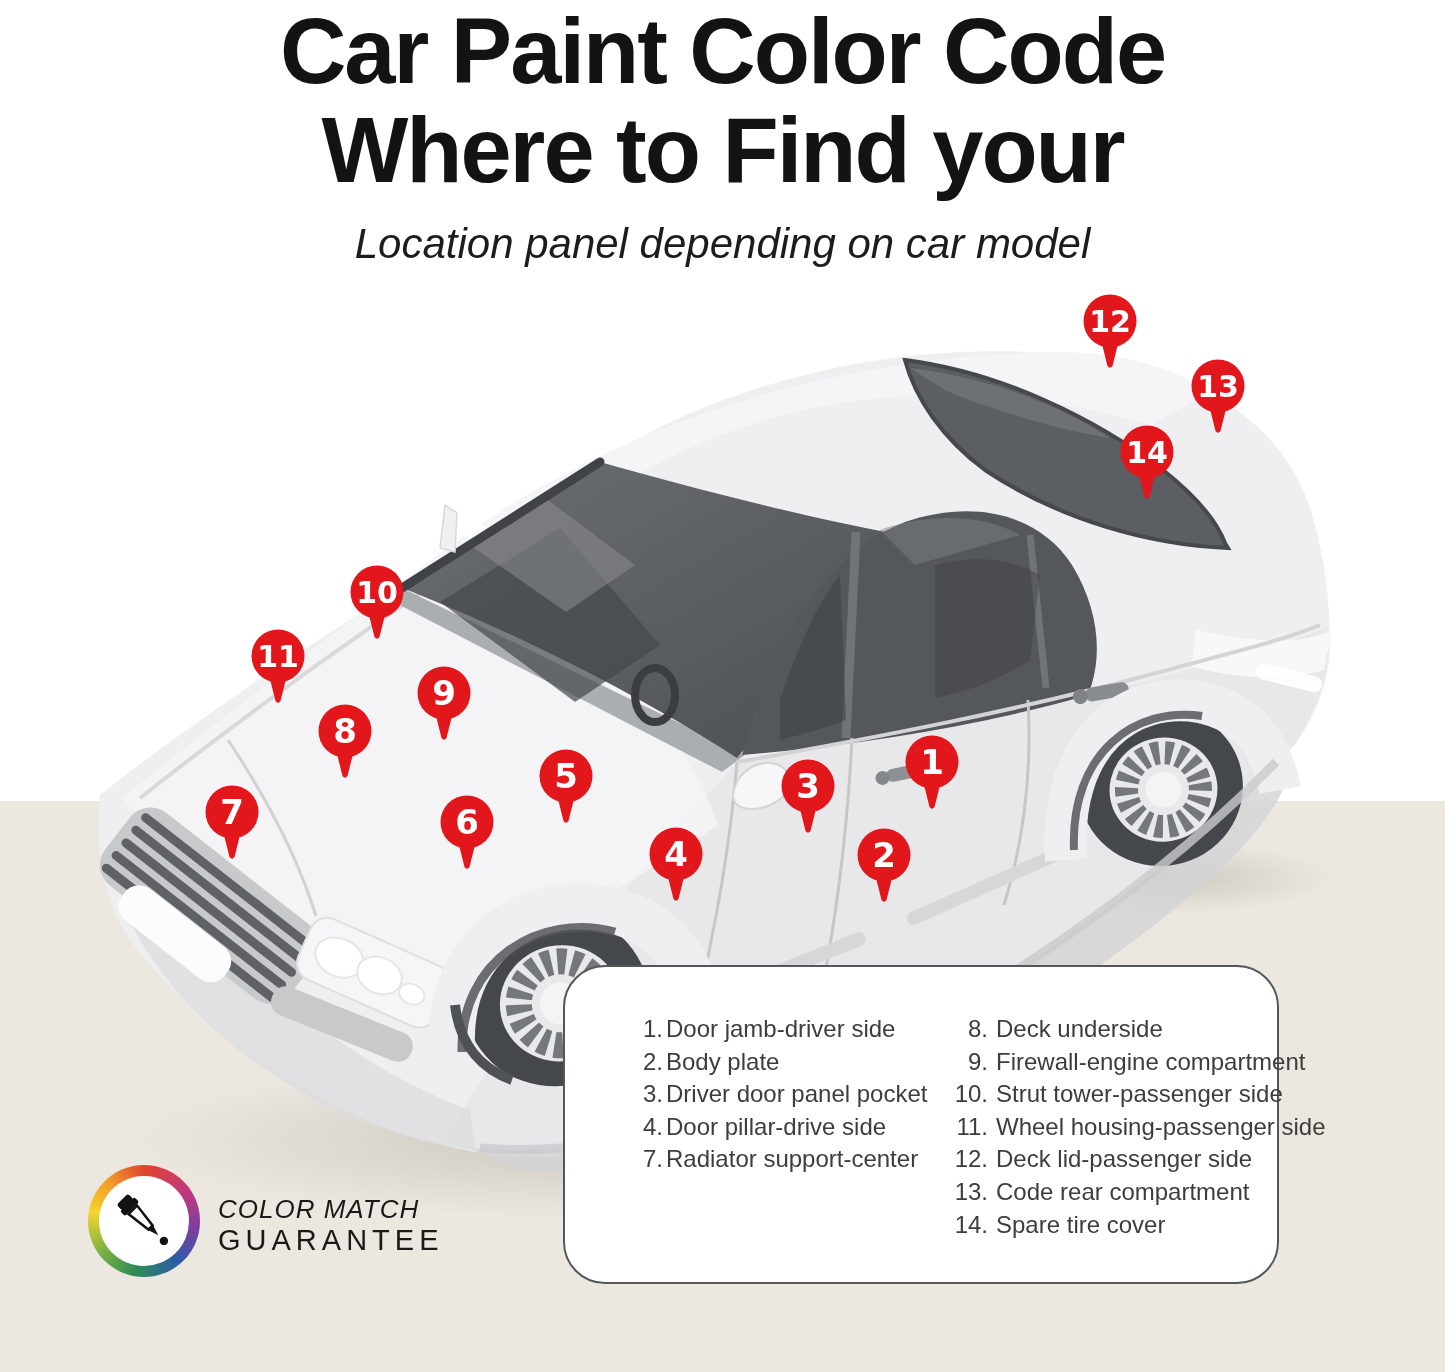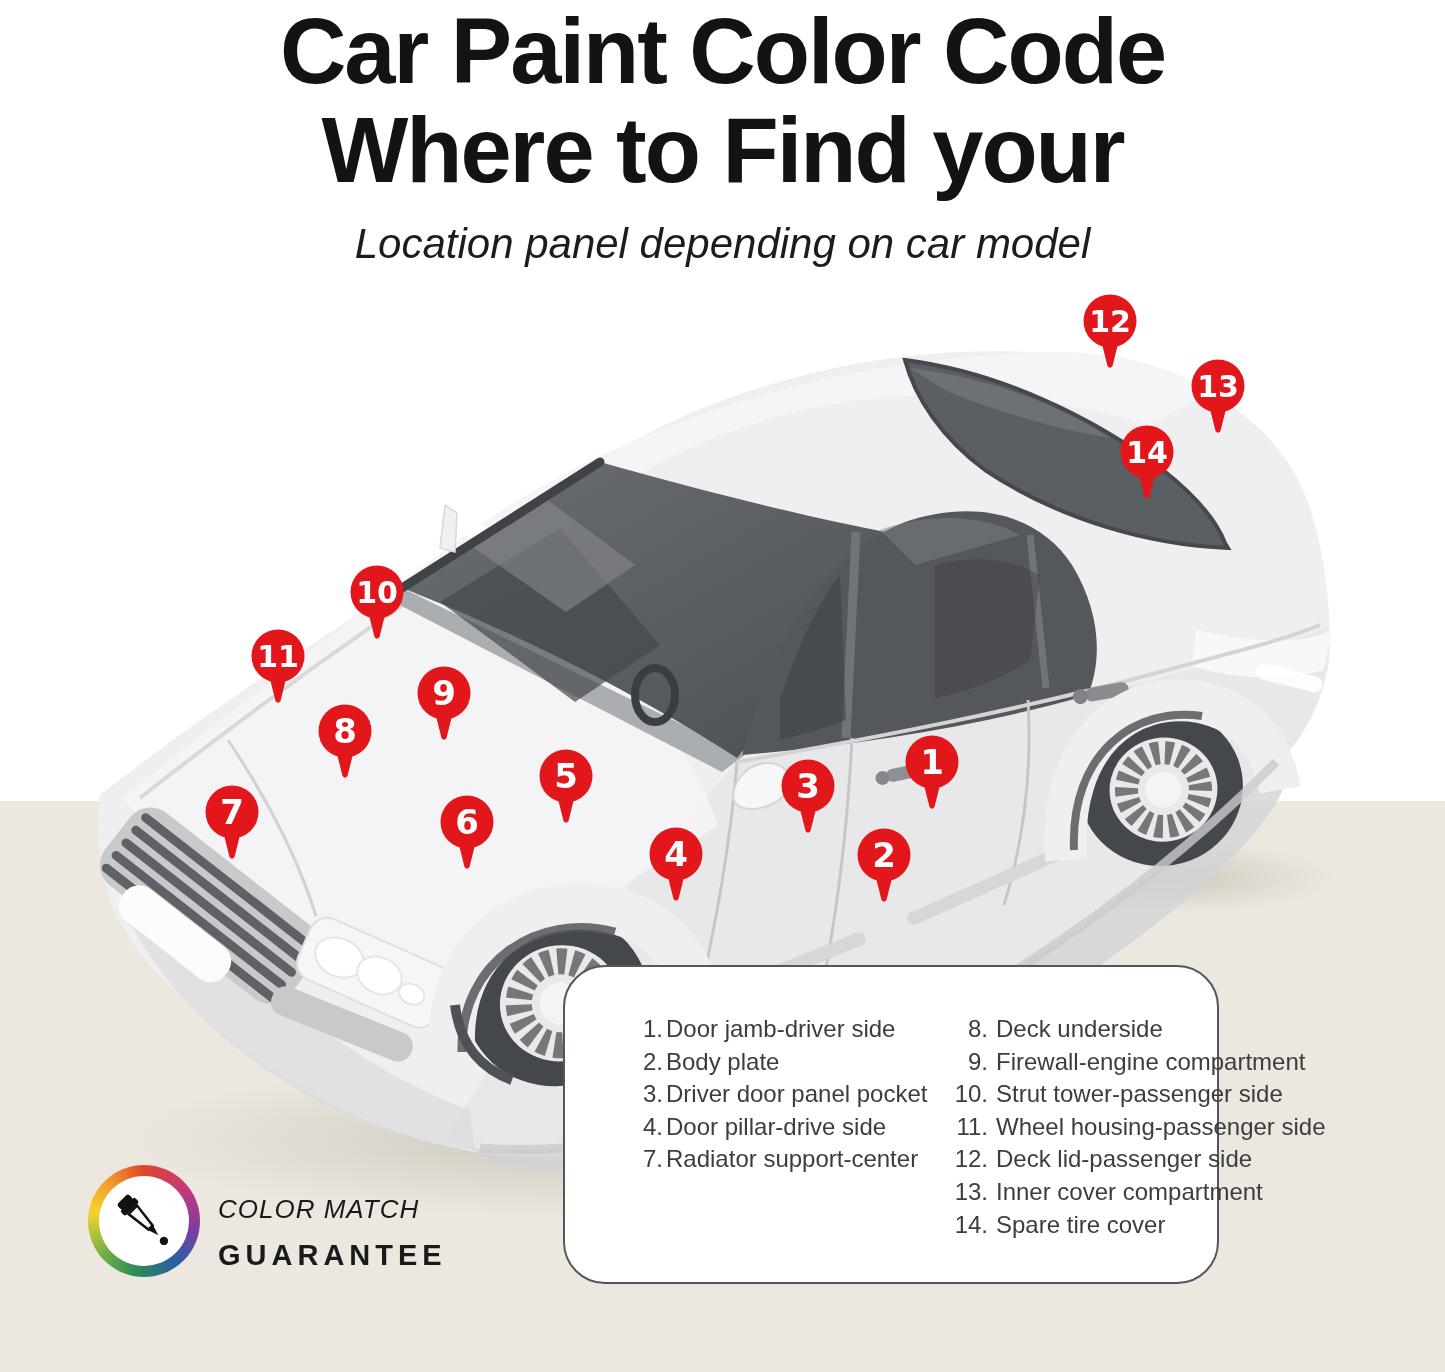--- a/index.html
+++ b/index.html
@@ -4,37 +4,37 @@
 <style>
   html,body{margin:0;padding:0;background:#fff;}
   .page{position:relative;width:1445px;height:1372px;overflow:hidden;background:#ffffff;
         font-family:"Liberation Sans", sans-serif;}
   .bg-bottom{position:absolute;left:0;top:801px;width:1445px;height:571px;}
   .title{position:absolute;top:2px;left:0;width:1445px;text-align:center;
          font-weight:bold;font-size:92px;line-height:99px;letter-spacing:-2px;color:#131313;}
   .subtitle{position:absolute;top:220px;left:0;width:1445px;text-align:center;
             font-style:italic;font-size:42px;color:#1c1c1c;}
   .car-svg{position:absolute;left:0;top:0;width:1445px;height:1372px;}
-  .legend-box{position:absolute;left:563px;top:965px;width:656px;height:319px;background:#ffffff;
+  .legend-box{position:absolute;left:563px;top:965px;width:716px;height:319px;background:#ffffff;
               border:2.5px solid #55565a;border-radius:42px;box-sizing:border-box;}
   .legend-col{position:absolute;top:46px;list-style:none;margin:0;padding:0;
               font-size:24px;line-height:32.6px;color:#3d3d3e;white-space:nowrap;}
   .col-left{left:46px;}
   .col-right{left:375px;}
   .legend-col .num{display:inline-block;width:52px;text-align:right;margin-right:3px;}
   .col-right .num{width:48px;margin-right:8px;}
   .badge{position:absolute;left:88px;top:1165px;width:420px;height:112px;}
   .ring{position:absolute;left:0;top:0;width:112px;height:112px;border-radius:50%;
         background:conic-gradient(from 0deg,#e0452b,#c2387e 55deg,#7b3fa0 100deg,#2c5ba8 140deg,
                    #2e8b57 190deg,#7cb342 235deg,#f6d32d 280deg,#f0982b 320deg,#e0452b 360deg);}
   .ring-inner{position:absolute;left:11px;top:11px;width:90px;height:90px;border-radius:50%;background:#ffffff;}
   .badge-icon{position:absolute;left:24px;top:24px;width:64px;height:64px;}
   .badge-text{position:absolute;left:130px;top:29px;color:#1a1a1a;}
   .badge-line1{font-size:26px;font-weight:400;letter-spacing:1px;line-height:30px;font-style:italic;}
-  .badge-line2{font-size:29px;font-weight:bold;letter-spacing:5px;line-height:30px;margin-top:16px;}
+  .badge-line2{font-size:29px;font-weight:normal;letter-spacing:5px;line-height:30px;margin-top:1px;}
 </style>
 </head>
 <body>
 
 <div class="page">
 
   <div class="bg-bottom" id="bgBottom" style="background: rgb(236, 232, 224);"></div>
 
   <h1 class="title" style="margin:0;">
     <div>Car Paint Color Code</div>
@@ -288,21 +288,21 @@
         <li><span class="num">3.</span><span class="lbl">Driver door panel pocket</span></li>
         <li><span class="num">4.</span><span class="lbl">Door pillar-drive side</span></li>
         <li><span class="num">7.</span><span class="lbl">Radiator support-center</span></li>
       </ol>
     <ol class="legend-col col-right" id="legendRight">
         <li><span class="num">8.</span><span class="lbl">Deck underside</span></li>
         <li><span class="num">9.</span><span class="lbl">Firewall-engine compartment</span></li>
         <li><span class="num">10.</span><span class="lbl">Strut tower-passenger side</span></li>
         <li><span class="num">11.</span><span class="lbl">Wheel housing-passenger side</span></li>
         <li><span class="num">12.</span><span class="lbl">Deck lid-passenger side</span></li>
-        <li><span class="num">13.</span><span class="lbl">Inner cover compartment</span></li>
+        <li><span class="num">13.</span><span class="lbl">Code rear compartment</span></li>
         <li><span class="num">14.</span><span class="lbl">Spare tire cover</span></li>
       </ol>
   </div>
 
   <div class="badge">
     <div class="ring">
       <div class="ring-inner"></div>
     </div>
     <svg class="badge-icon" viewBox="0 0 64 64">
       <g transform="translate(30,30) rotate(-45)">

